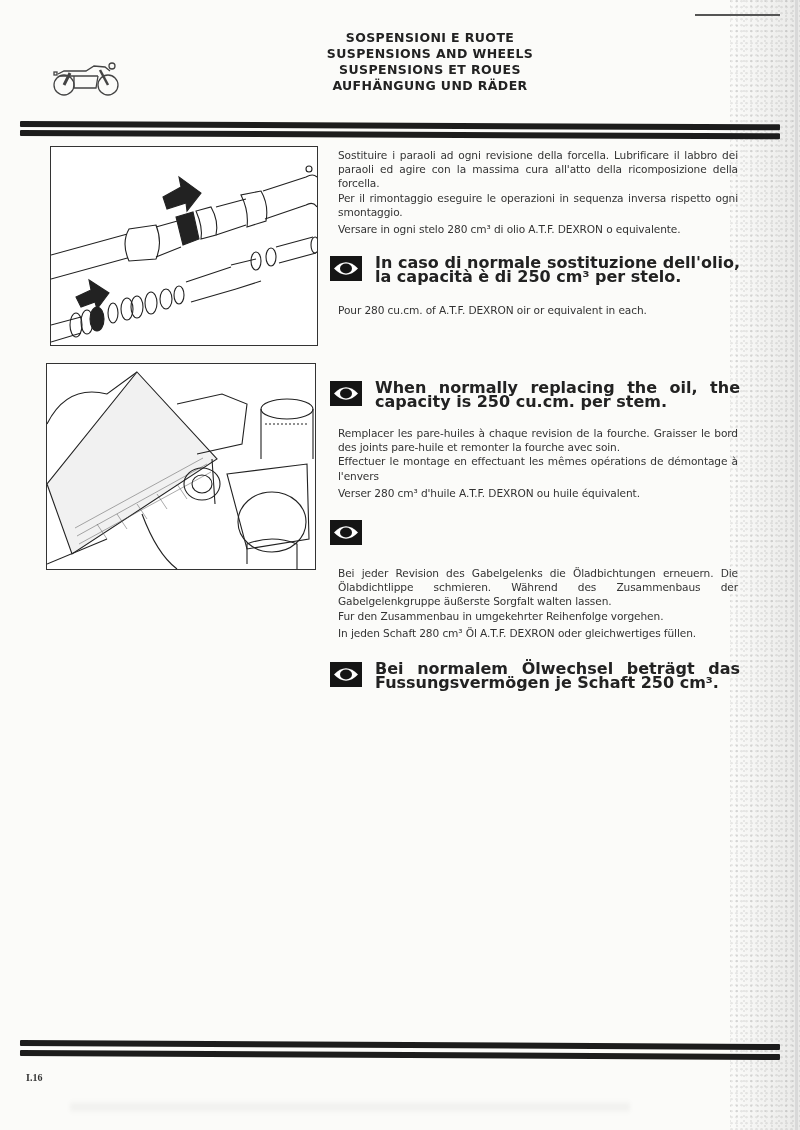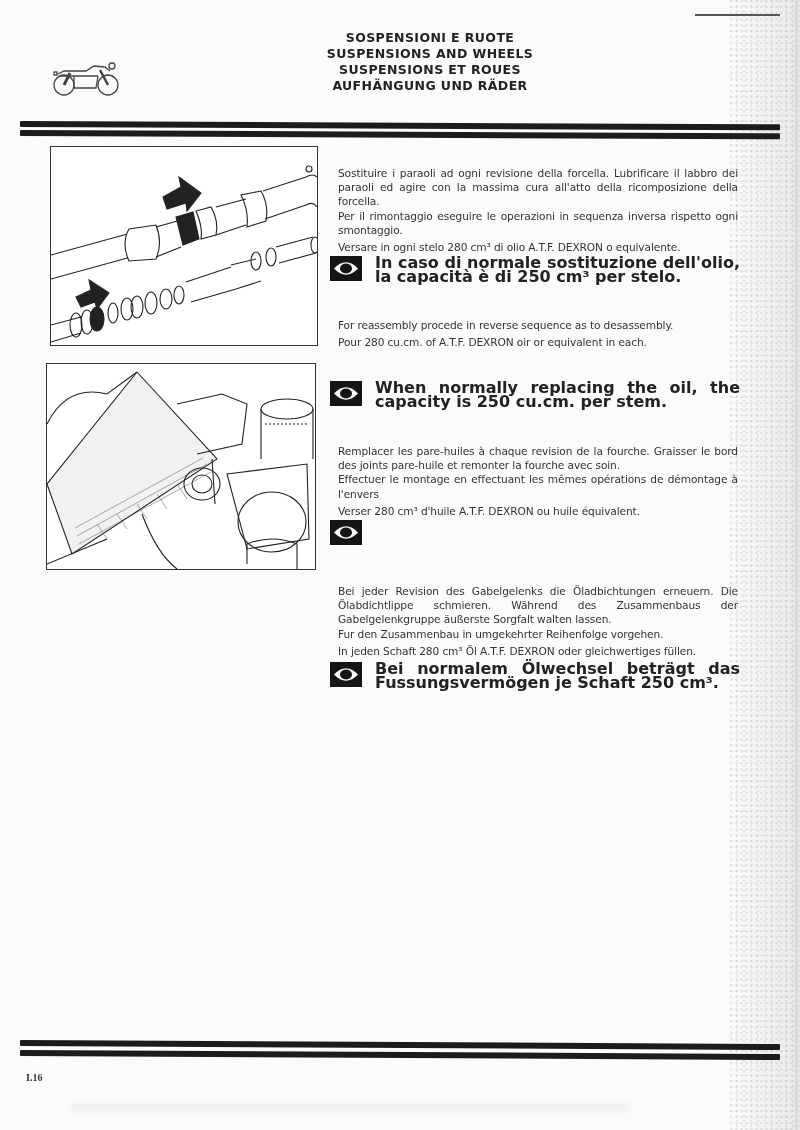--- a/index.html
+++ b/index.html
@@ -35,21 +35,21 @@
   .figure {
     position:absolute; border:1.5px solid #333; background:#fff; overflow:hidden;
   }
   .fig1 { left:50px; top:146px; width:266px; height:198px; }
   .fig2 { left:46px; top:363px; width:268px; height:205px; }
   .figure svg { width:100%; height:100%; display:block; }
 
   .text-col {
     position:absolute; left:338px; width:400px;
     font-family:"DejaVu Sans", sans-serif; font-size:10.6px; line-height:14.2px;
-    color:#333; letter-spacing:-0.1px;margin-top:18px;
+    color:#333; letter-spacing:-0.1px;
   }
   .text-col p { margin:0; text-align:justify; }
   .text-col p.gap { margin-top:3px; }
 
   .note { position:absolute; left:330px; width:410px; }
   .eye {
     position:absolute; left:0; top:0; width:32px; height:25px; background:#151515;
   }
   .eye svg { width:32px; height:25px; display:block; }
   .note-text {
@@ -166,21 +166,20 @@
   <div class="eye">
     <svg viewBox="0 0 32 25">
         <path d="M4 12.5 Q16 0 28 12.5 Q16 25 4 12.5 Z" fill="#fff"></path>
         <ellipse cx="16" cy="12.5" rx="6" ry="5" fill="#151515"></ellipse>
       </svg>
   </div>
   <div class="note-text">In caso di normale sostituzione dell'olio, la capacità è di 250 cm³ per stelo.</div>
 </div>
 
 <div class="text-col" style="top:300px;">
-  <p>For reassembly procede in reverse sequence as to desassembly.</p>
   <p class="gap">Pour 280 cu.cm. of A.T.F. DEXRON oir or equivalent in each.</p>
 </div>
 <div class="note" style="top:381px;">
   <div class="eye">
     <svg viewBox="0 0 32 25">
         <path d="M4 12.5 Q16 0 28 12.5 Q16 25 4 12.5 Z" fill="#fff"></path>
         <ellipse cx="16" cy="12.5" rx="6" ry="5" fill="#151515"></ellipse>
       </svg>
   </div>
   <div class="note-text">When normally replacing the oil, the capacity is 250 cu.cm. per stem.</div>

